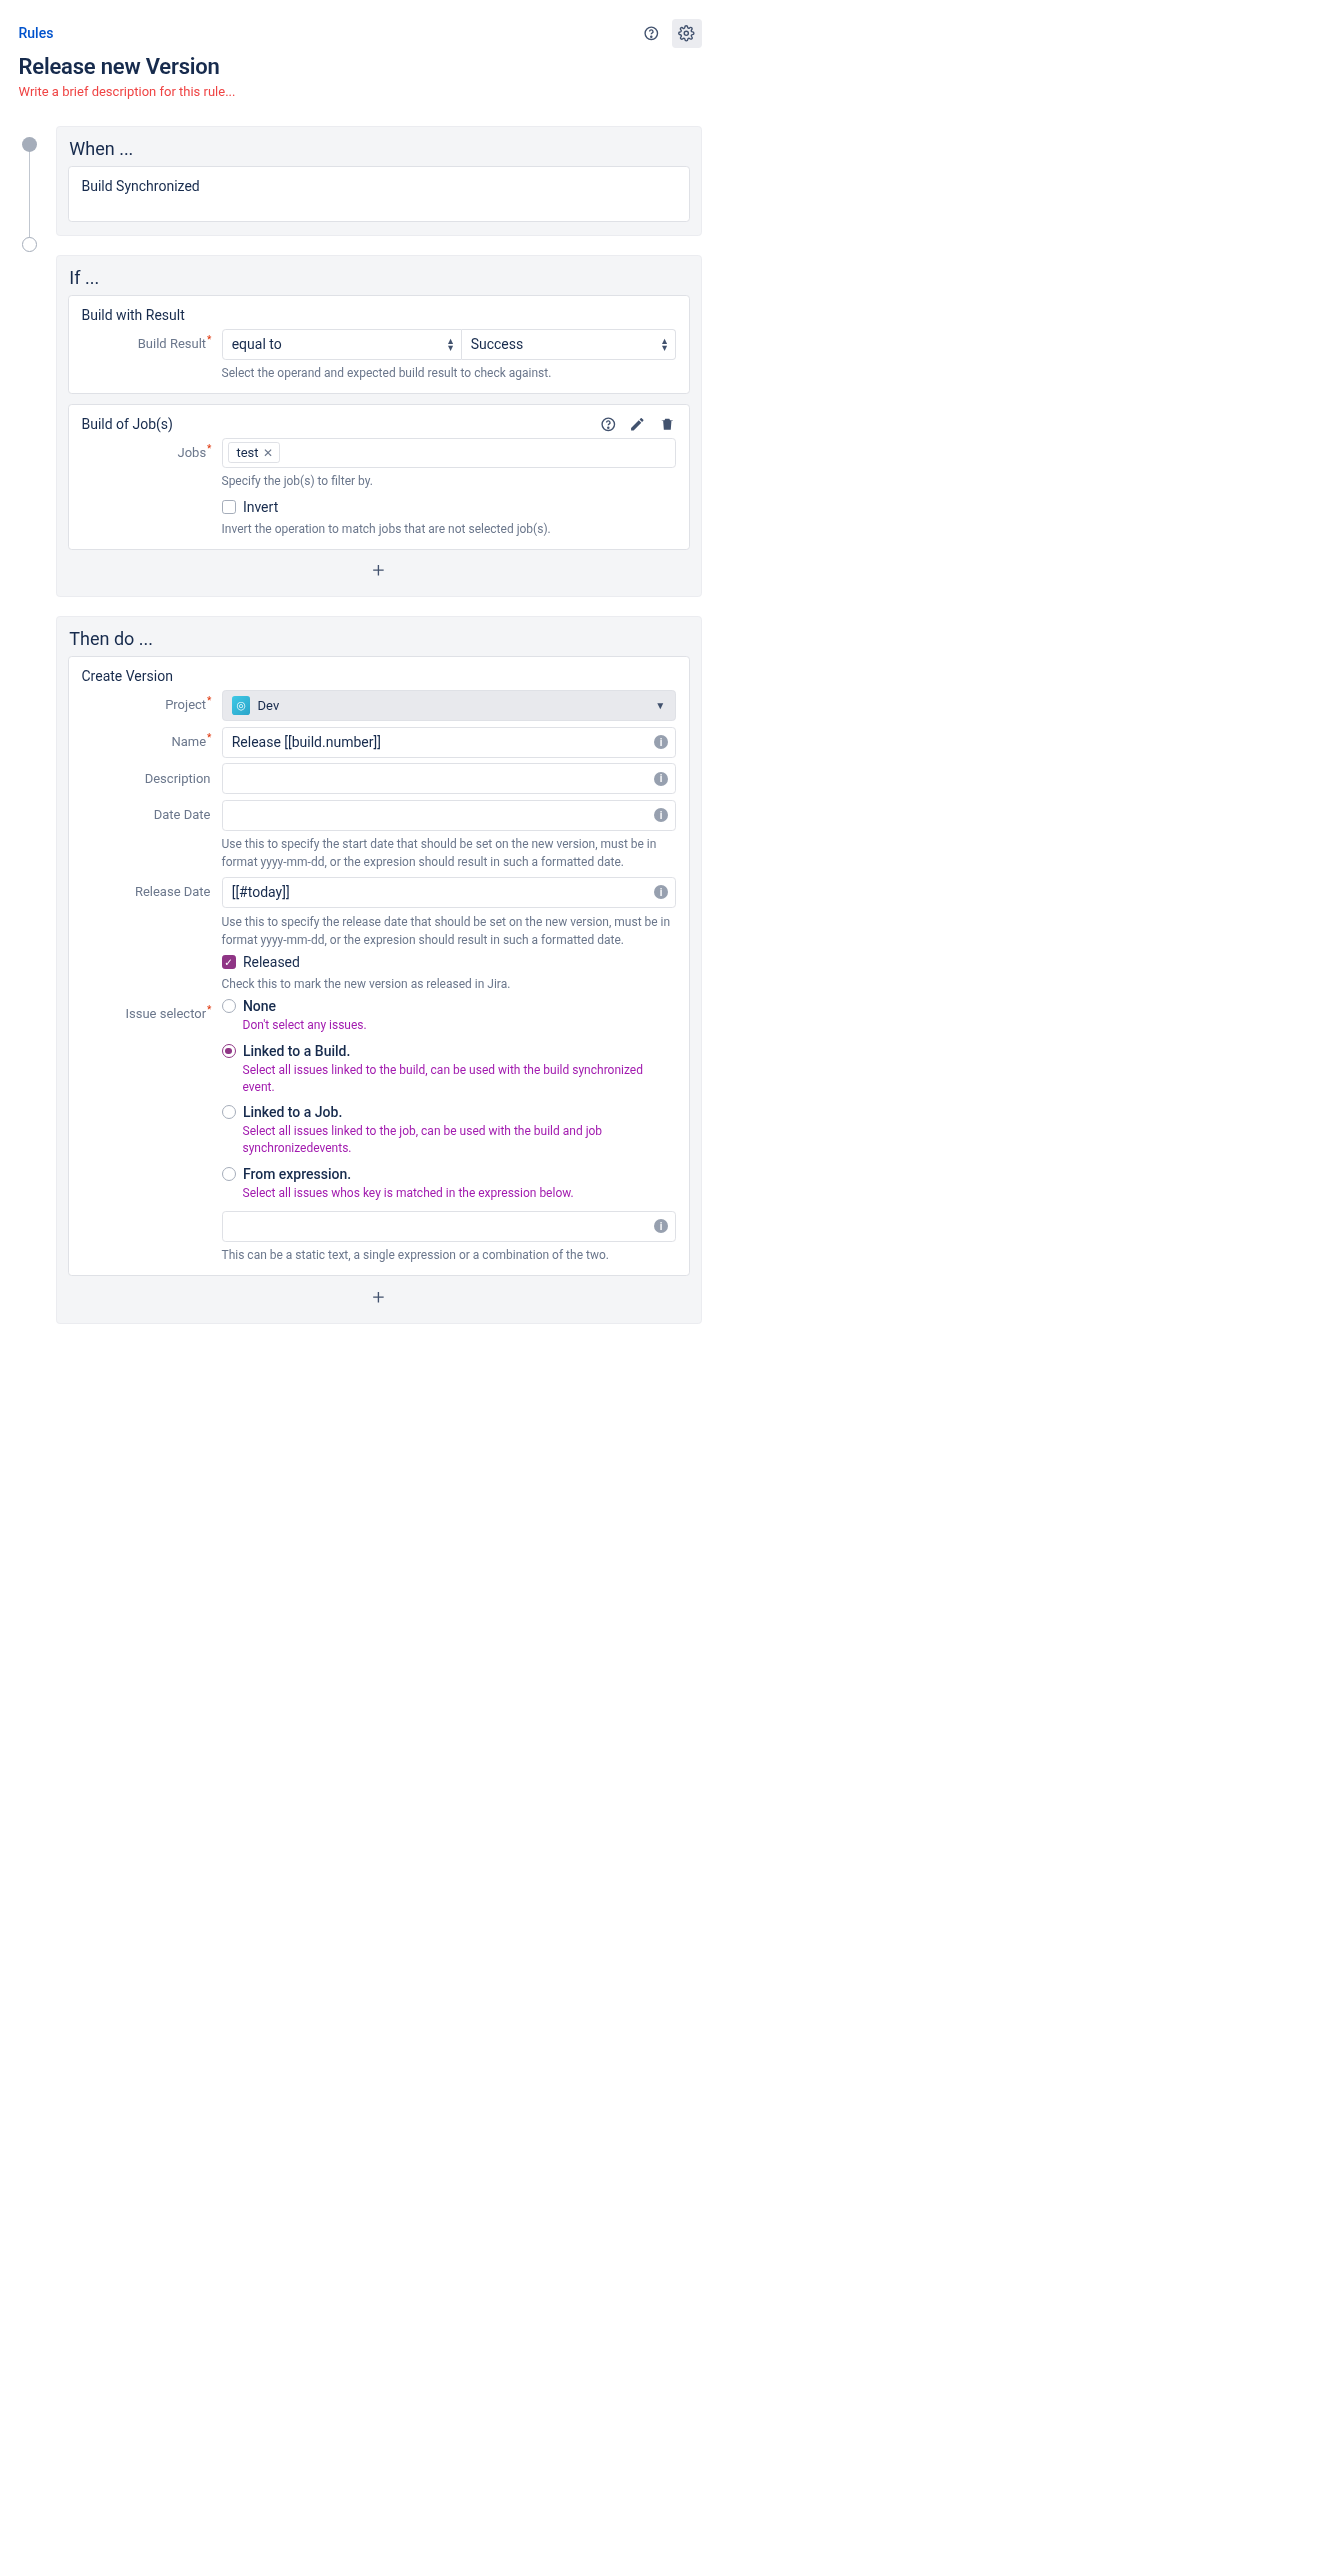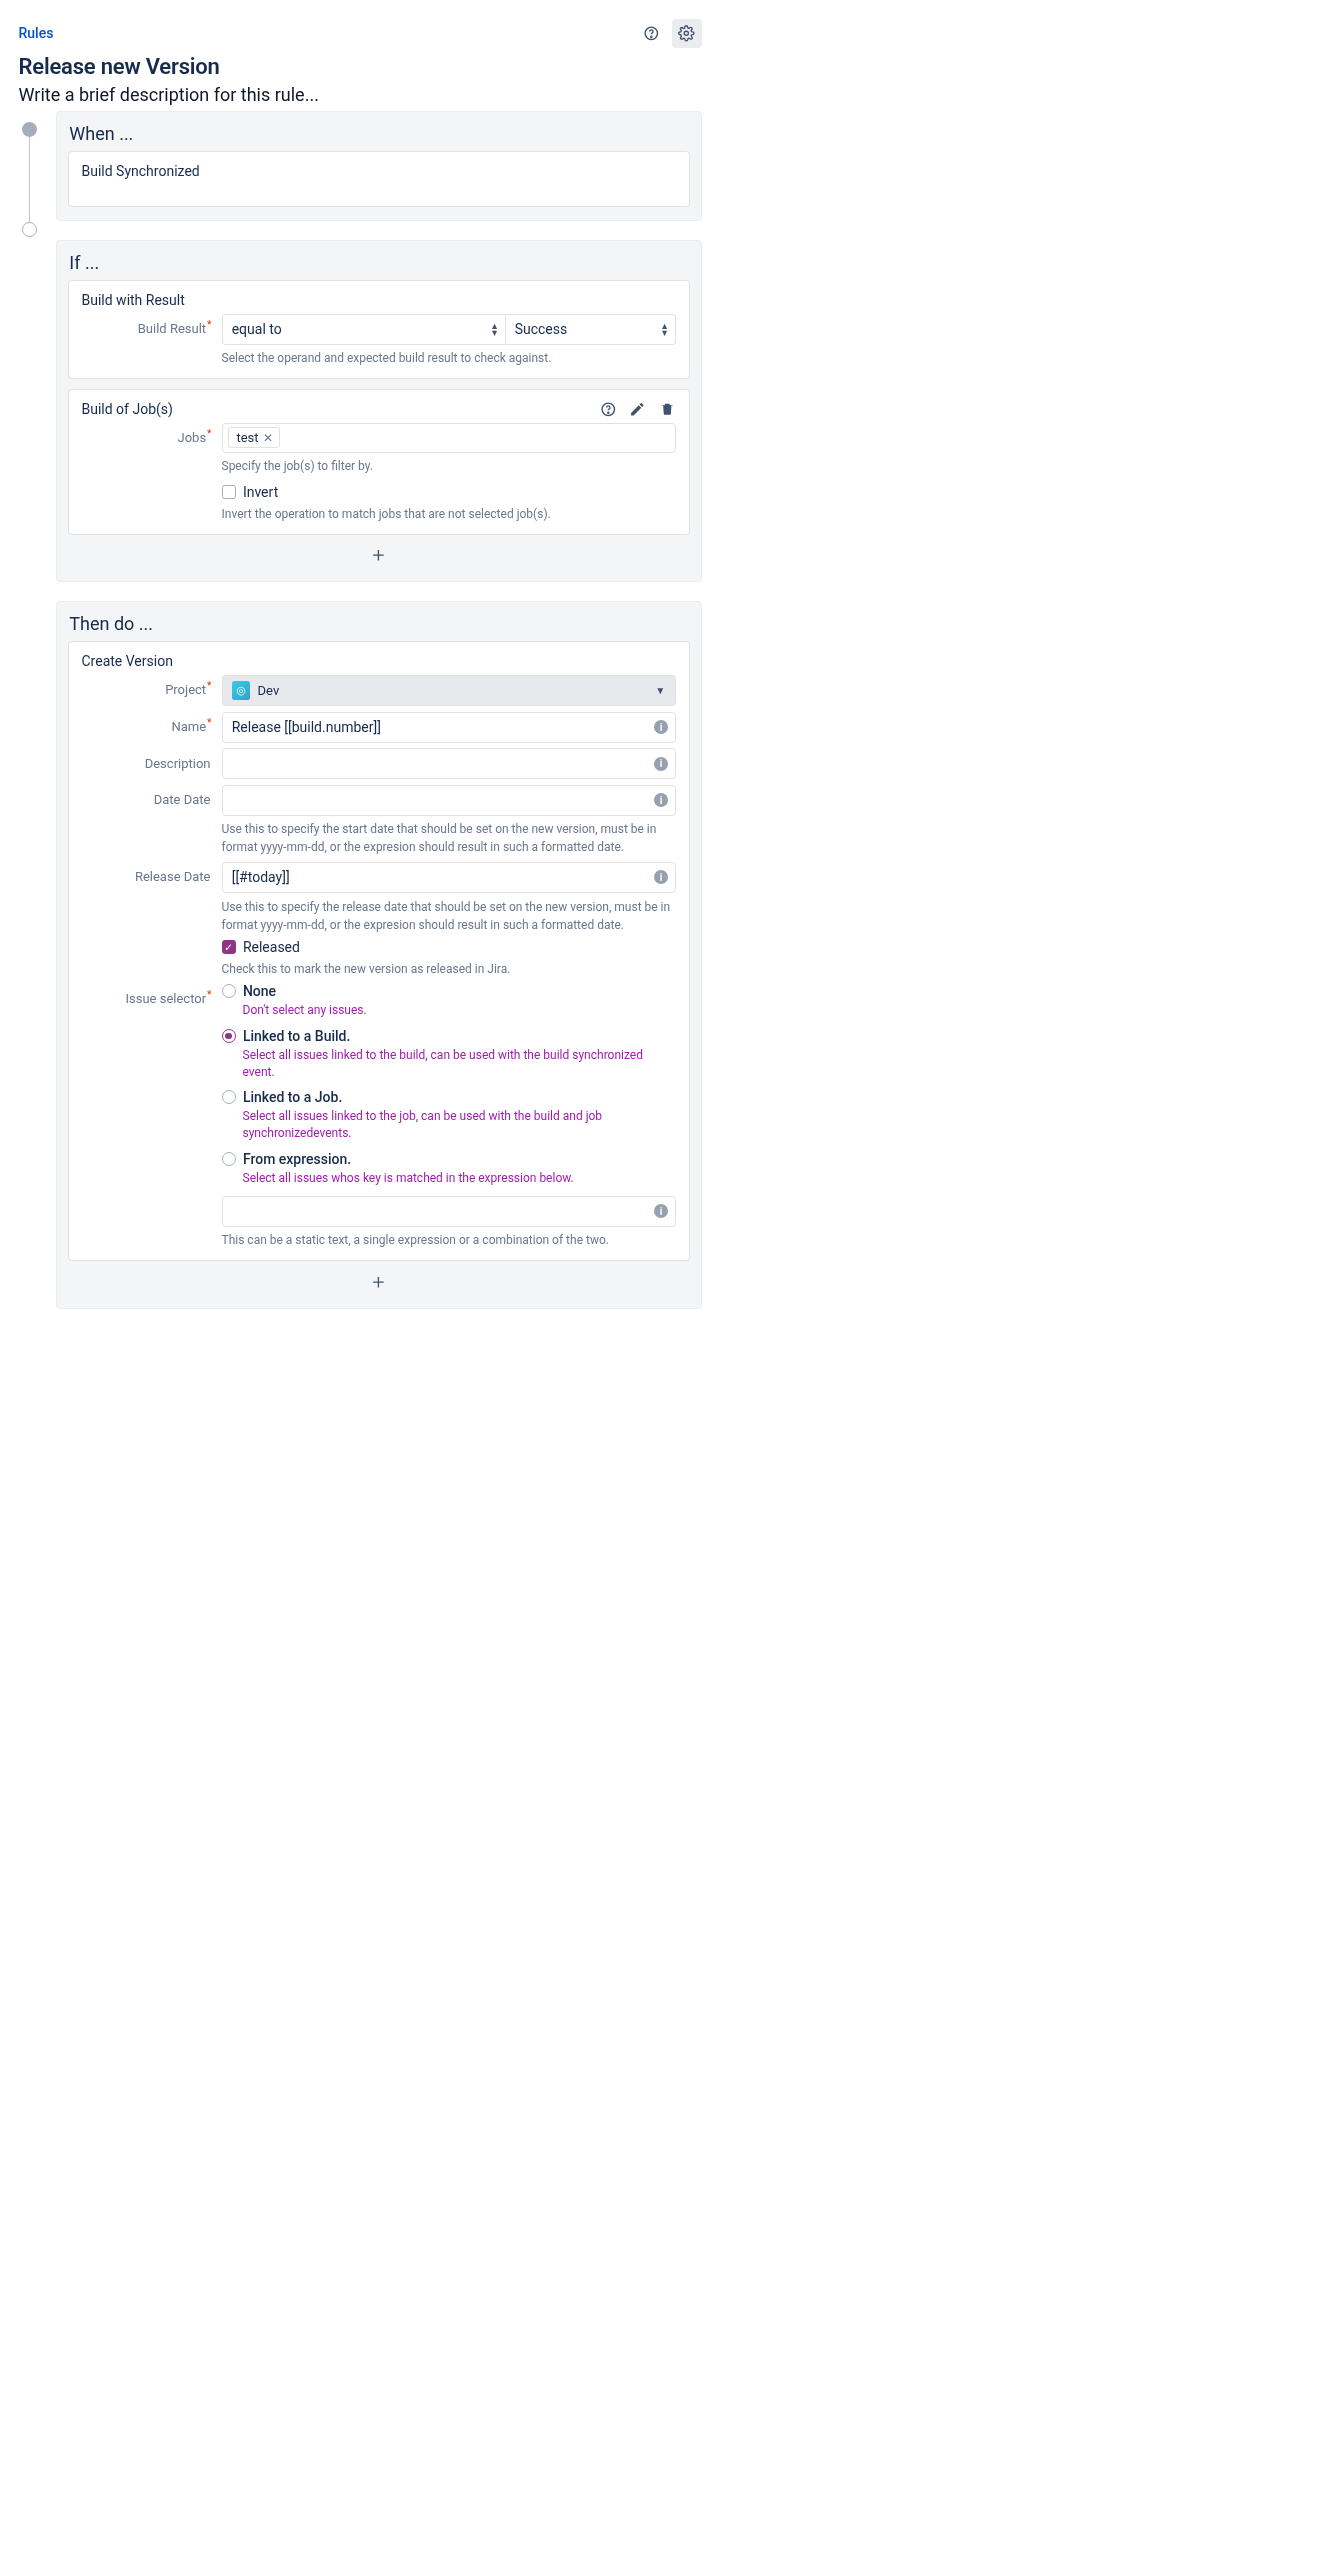--- a/index.html
+++ b/index.html
@@ -11,21 +11,21 @@
     width: 720px;
     padding: 18.5px;
   }
   
   .top-row { display:flex; align-items:center; justify-content:space-between; }
   .rules-link { color:#0052CC; font-size:14px; font-weight:500; }
   .top-icons { display:flex; gap:5.5px; align-items:center; }
   .icon-btn { width:29.5px; height:29.5px; display:flex; align-items:center; justify-content:center; border-radius:3.7px; cursor:pointer; color:#42526E;}
   .icon-btn.active { background:#ebecf0; }
   h1 { font-size:22px; font-weight:600; margin-top:5.5px; letter-spacing:-0.2px; color:#172B4D;}
-  .rule-desc { color:#0f172a; font-size:18px; margin-top:5.5px; margin-bottom:6px;}
+  .rule-desc { color:#ef4444; font-size:13px; margin-top:5.5px; margin-bottom:27px;}
   .layout { display:flex; }
   .rail { width:37px; position:relative; flex-shrink:0; }
   .dot { width:14.8px; height:14.8px; border-radius:50%; background:#A5ADBA; position:absolute; left:3.7px; top:11px; z-index:2;}
   .dot.open { background:#fff; border:1.8px solid #A5ADBA; top:111px;}
   .line { position:absolute; left:10.2px; top:18.5px; width:1.8px; height:100px; background:#C1C7D0;}
   .content { flex:1; }
   .section { background:#F4F5F7; border:0.9px solid #ebecf0; border-radius:3.7px; padding:9.2px 11px 13px; margin-bottom:18.5px;}
   .section-label { color:#172B4D; font-size:18px; margin:1.8px 0 7.4px 1.8px;}
   .panel { background:#fff; border:0.9px solid #DFE1E6; border-radius:3.7px; padding:11px 13px; }
   .panel + .panel { margin-top:9.2px; }
@@ -36,21 +36,21 @@
   .form-row { display:flex; align-items:flex-start; margin-top:5.5px; }
   .form-row .label-col { width:140px; text-align:right; padding-right:11px; color:#6B778C; font-size:13px; padding-top:7.4px; flex-shrink:0;}
   .form-row .field-col { flex:1; }
   .req { color:#DE350B; font-size:10.2px; vertical-align:top; position:relative; top:-1.8px; left:0.9px;}
   .select-like, .input, .token-input {
     width:100%; border:0.9px solid #DFE1E6; border-radius:3.7px; background:#fff;
     font-size:14px; color:#172B4D; padding:6.5px 9.2px; font-family:inherit;
     position:relative;
   }
   .dual-select { display:flex; gap:0; }
-  .dual-select .select-like:first-child { width:284px; border-top-right-radius:0; border-bottom-right-radius:0; }
+  .dual-select .select-like:first-child { width:240px; border-top-right-radius:0; border-bottom-right-radius:0; }
   .dual-select .select-like:last-child { flex:1; border-top-left-radius:0; border-bottom-left-radius:0; border-left:none;}
   .select-arrows { position:absolute; right:7.4px; top:50%; transform:translateY(-50%); font-size:10.2px; color:#42526E; line-height:6.5px;}
   .help-text { color:#6B778C; font-size:12px; margin-top:4.6px; line-height:1.5; }
   .token-input { padding:3.7px 5.5px; }
   .token { display:inline-flex; align-items:center; gap:4.6px; border:0.9px solid #DFE1E6; border-radius:2.8px; padding:1.8px 5.5px 1.8px 7.4px; font-size:13px; color:#172B4D; background:#fff;}
   .token .x { color:#6B778C; cursor:pointer; font-size:12px;}
   .chk-row { display:flex; align-items:center; gap:7.4px; margin-top:9.2px;}
   .chk { width:14px; height:14px; border:1.4px solid #A5ADBA; border-radius:2.8px; background:#fff; flex-shrink:0; display:flex;align-items:center;justify-content:center;}
   .chk.checked { background:#8f3585; border-color:#8f3585; color:#fff; font-size:10.2px;}
   .add-btn { display:flex; justify-content:center; padding:5.5px 0 0; font-size:20.3px; color:#42526E; cursor:pointer;}

